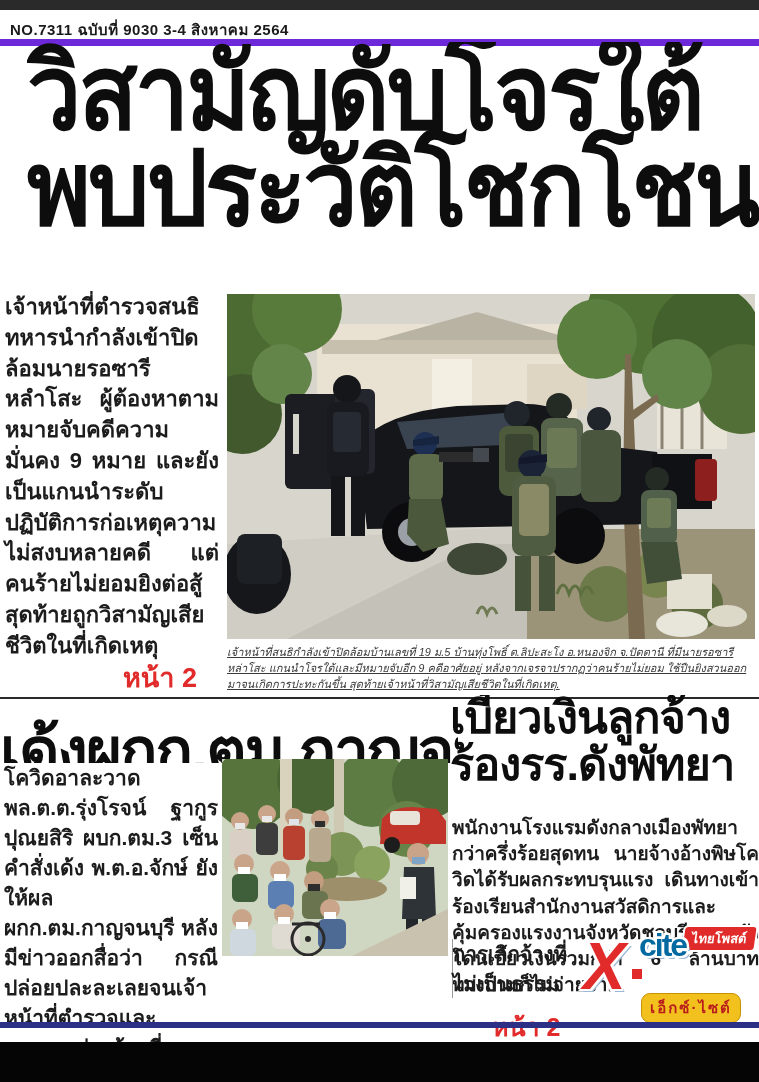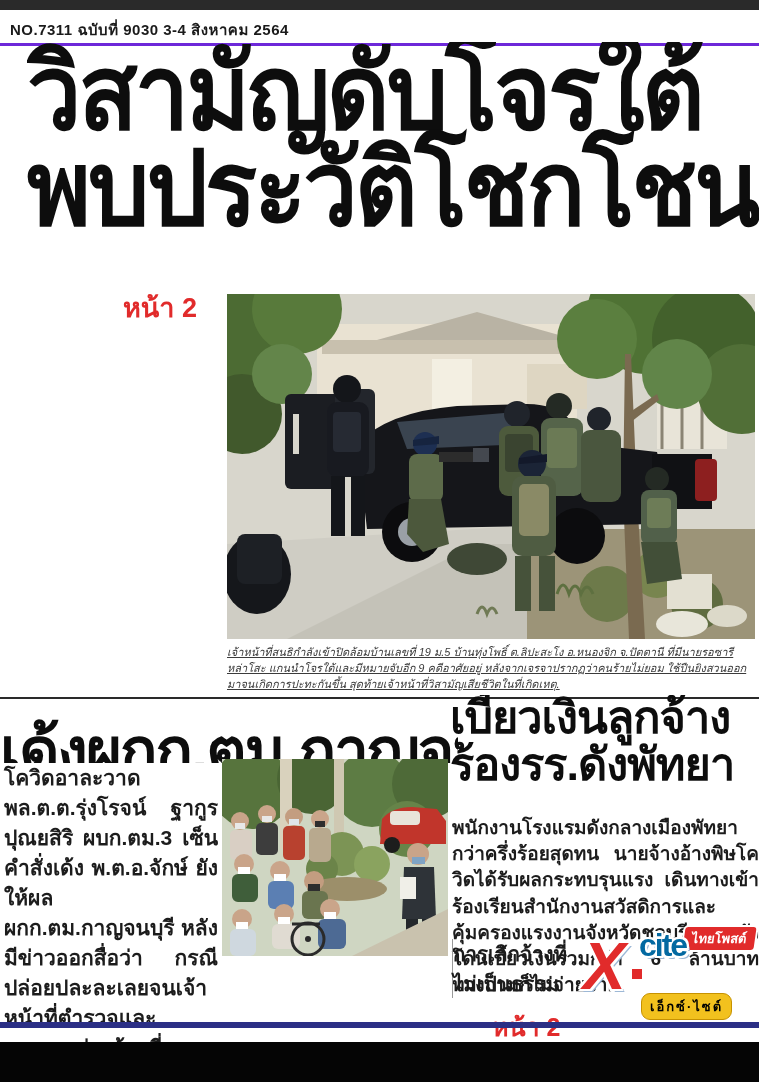--- a/index.html
+++ b/index.html
@@ -3,21 +3,21 @@
 <meta charset="utf-8">
 <style>
   html,body{margin:0;padding:0;}
   body{
     width:759px;height:1082px;position:relative;background:#ffffff;overflow:hidden;
     font-family:"Liberation Sans","DejaVu Sans",sans-serif;color:#111;
   }
   .top-strip{position:absolute;left:0;top:0;width:759px;height:10px;background:#2a2a2a;}
   .masthead{
     position:absolute;left:0;top:10px;width:759px;height:36px;
-    border-bottom:3px solid #6d28d9;box-sizing:border-box;
+    border-bottom:7px solid #6d28d9;box-sizing:border-box;
   }
   .issue-line{position:absolute;left:10px;top:8px;font-size:15px;font-weight:bold;color:#1a1a1a;letter-spacing:.5px;}
   .headline{
     position:absolute;left:2px;top:42px;width:757px;height:248px;
     font-weight:900;font-size:97px;line-height:.99;letter-spacing:-3px;color:#0d0d0d;
     white-space:nowrap;overflow:hidden;margin-left:25px;
   }
   .headline div{transform:scaleY(1.08);transform-origin:top left;}
   .section1{position:absolute;left:0;top:292px;width:759px;height:402px;}
   .body-col{
@@ -66,21 +66,21 @@
     transform:scaleY(1.05);
   }
   .xcite .dot{
     position:absolute;left:47px;top:40px;width:10px;height:10px;background:#e12b2b;border:2px solid #fff;border-radius:2px;
   }
   .xcite .cite{
     position:absolute;left:56px;top:0;font-size:32px;font-weight:900;color:#0369a1;letter-spacing:-2px;
     text-shadow:-2px 0 #fff,2px 0 #fff,0 -2px #fff,0 2px #fff,-2px -2px #fff,2px 2px #fff,-2px 2px #fff,2px -2px #fff,3px 3px 0 #9db8d6;
   }
   .xcite .beads{
-    position:absolute;left:58px;top:66px;background:#f2c11e;color:#000000;font-weight:900;font-size:13px;
+    position:absolute;left:58px;top:66px;background:#f2c11e;color:#b91c1c;font-weight:900;font-size:15px;
     padding:2px 8px;border-radius:9px;letter-spacing:2px;border:1px solid #c79200;white-space:nowrap;
   }
   .navy-rule{position:absolute;left:0;top:1022px;width:759px;height:6px;background:#2b2f85;}
   .footer-black{position:absolute;left:0;top:1042px;width:759px;height:40px;background:#050505;}
   svg{display:block;}
 </style>
 </head>
 <body>
 
 <div class="top-strip"></div>
@@ -89,20 +89,21 @@
   <div class="issue-line">NO.7311 ฉบับที่ 9030  3-4 สิงหาคม 2564</div>
 </div>
 
 <div class="headline">
   <div>วิสามัญดับโจรใต้</div>
   <div>พบประวัติโชกโชน</div>
 </div>
 
 <div class="section1">
   <div class="body-col lead-body">
+    <span>เจ้าหน้าที่ตำรวจสนธิทหารนำกำลังเข้าปิดล้อมนายรอซารี หลำโสะ ผู้ต้องหาตามหมายจับคดีความมั่นคง 9 หมาย และยังเป็นแกนนำระดับปฏิบัติการก่อเหตุความไม่สงบหลายคดี แต่คนร้ายไม่ยอมยิงต่อสู้ สุดท้ายถูกวิสามัญเสียชีวิตในที่เกิดเหตุ</span>
     <span class="page-ref lead-ref">หน้า 2</span>
   </div>
 
   <div class="photo1">
     <svg width="528" height="345" viewBox="0 0 528 345" xmlns="http://www.w3.org/2000/svg">
       <rect x="0" y="0" width="528" height="345" fill="#d8d6cc"></rect>
 
       <rect x="90" y="30" width="260" height="110" fill="#e9e2d2"></rect>
       <polygon points="100,60 250,18 400,60 100,60" fill="#b9b3a4"></polygon>
       <rect x="95" y="46" width="300" height="14" fill="#c8c0ae"></rect>

